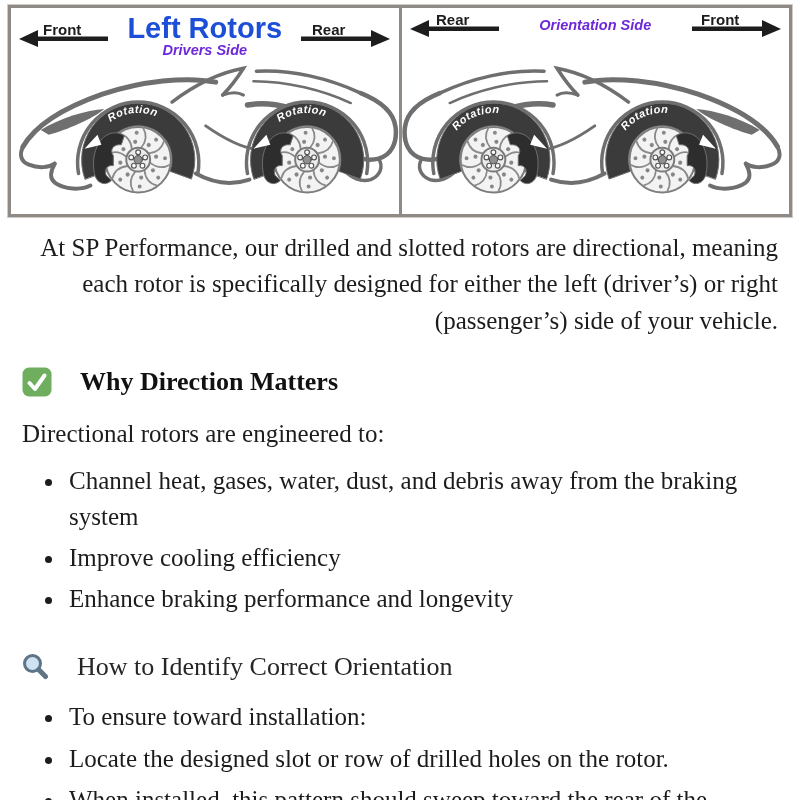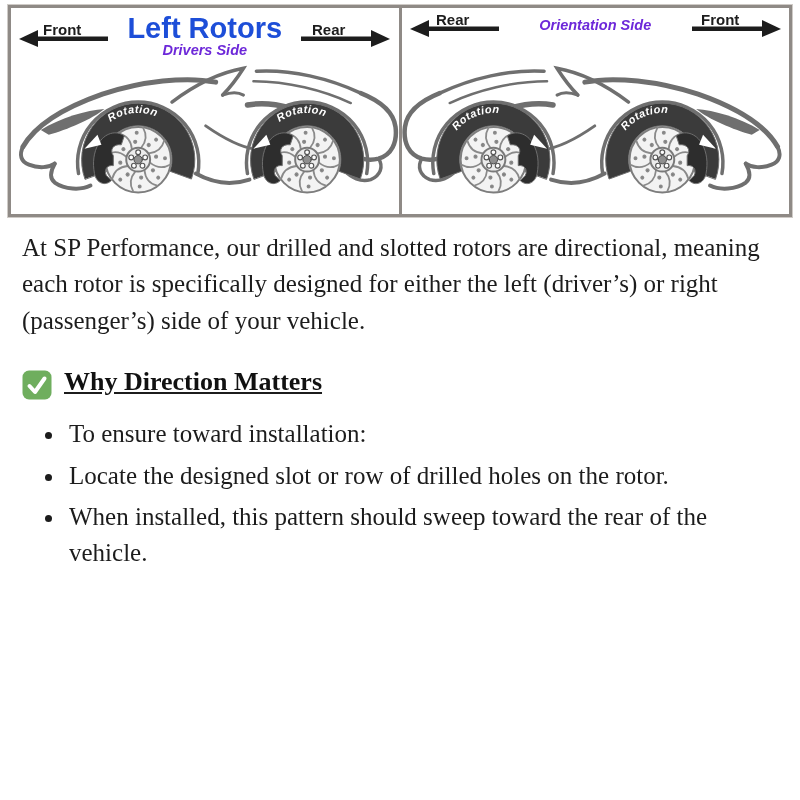--- a/index.html
+++ b/index.html
@@ -12,22 +12,22 @@
   .panel svg.car{position:absolute;left:0;top:0;width:100%;height:100%;}
   .panel-header{position:absolute;top:4px;left:8px;right:8px;display:flex;justify-content:space-between;align-items:center;z-index:2;}
   .dir-label{width:92px;height:26px;flex:0 0 auto;}
   .panel-titleblock{text-align:center;line-height:1.05;margin-top:1px;}
   .panel-title{font-family:"Liberation Sans","DejaVu Sans",sans-serif;font-weight:bold;font-size:29px;color:#1d4ed8;}
   .panel-subtitle{font-family:"Liberation Sans","DejaVu Sans",sans-serif;font-weight:bold;font-style:italic;font-size:14.5px;color:#6d28d9;}
   .dir-text{font-family:"Liberation Sans","DejaVu Sans",sans-serif;font-weight:bold;font-size:15px;fill:#1d1d1d;}
 
   
   .article{padding:13px 22px 0 22px;font-size:25px;line-height:1.45;}
-  .intro{margin:0 0 20px 0;}
-  .heading-row{display:flex;align-items:flex-end;gap:12px;margin:24px 0 16px 0;text-decoration:underline;}
+  .intro{margin:0 0 20px 0;text-align:right;}
+  .heading-row{display:flex;align-items:center;gap:28px;margin:24px 0 16px 0;}
   .heading-row .h-text{font-size:26px;}
   .heading-row.why .h-text{font-weight:bold;color:#111;}
   .heading-row.how{margin:30px 0 12px 0;}
   .heading-row.how .h-text{font-weight:normal;color:#262626;}
   .lead{margin:0 0 4px 0;}
   ul{margin:10px 0 24px 0;padding-left:44px;}
   ul.how-list{margin:14px 0 0 0;}
   li{margin-bottom:5px;padding-left:3px;}
   .emoji-icon{flex:0 0 auto;display:block;}
 </style>
@@ -192,22 +192,35 @@
   <p class="intro">At SP Performance, our drilled and slotted rotors are directional, meaning each rotor is specifically designed for either the left (driver’s) or right (passenger’s) side of your vehicle.</p>
 
   <div class="heading-row why">
     <svg class="emoji-icon" width="30" height="30" viewBox="0 0 30 30">
       <rect x="0.5" y="0.5" width="29" height="29" rx="6.5" fill="#6fae5e"></rect>
       <path d="M 7.5,16 L 13,22 L 22.5,8.5" fill="none" stroke="#ffffff" stroke-width="4" stroke-linecap="round" stroke-linejoin="round"></path>
     </svg>
     <span class="h-text">Why Direction Matters</span>
   </div>
 
-
-
+  <p class="lead">Directional rotors are engineered to:</p>
+
+  <ul class="why-list">
+    <li>Channel heat, gases, water, dust, and debris away from the braking system</li>
+    <li>Improve cooling efficiency</li>
+    <li>Enhance braking performance and longevity</li>
+  </ul>
+
+  <div class="heading-row how">
+    <svg class="emoji-icon" width="27" height="27" viewBox="0 0 27 27">
+      <circle cx="10.5" cy="10.5" r="8" fill="#cde2f2" stroke="#5f7587" stroke-width="3"></circle>
+      <line x1="16.8" y1="16.8" x2="23.5" y2="23.5" stroke="#5f7587" stroke-width="5" stroke-linecap="round"></line>
+    </svg>
+    <span class="h-text">How to Identify Correct Orientation</span>
+  </div>
 
   <ul class="how-list">
     <li>To ensure toward installation:</li>
     <li>Locate the designed slot or row of drilled holes on the rotor.</li>
     <li>When installed, this pattern should sweep toward the rear of the vehicle.</li>
   </ul>
 
 </div>
 
 </body></html>

